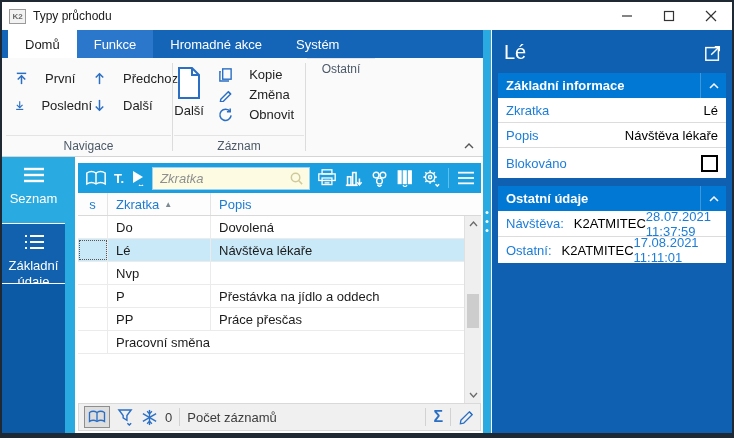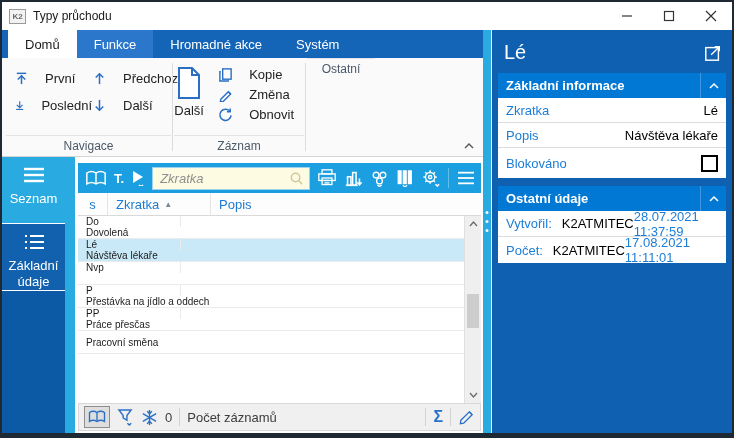--- a/index.html
+++ b/index.html
@@ -61,21 +61,21 @@
   .tdiv{width:1px;height:20px;background:#5fc0ec;}
   .gheader{height:23px;flex:0 0 auto;display:flex;align-items:center;background:#fdfdfd;
     border-bottom:1px solid #d9d9d9;color:#1e7cd0;font-size:13px;}
   .cell-s{width:30px;flex:0 0 auto;text-align:center;border-right:1px solid #e4e4e4;align-self:stretch;
     display:flex;align-items:center;justify-content:center;}
   .cell-abbr{width:103px;flex:0 0 auto;padding-left:8px;border-right:1px solid #e4e4e4;align-self:stretch;display:flex;align-items:center;gap:5px;}
   .cell-desc{flex:1;padding-left:8px;align-self:stretch;display:flex;align-items:center;min-width:0;}
   .sortarrow{font-size:8px;color:#7c8892;}
   .gbody{flex:1;display:flex;min-height:0;}
   .rows{flex:1;min-width:0;}
-  .grow{height:23px;display:flex;align-items:center;font-size:10px;color:#1b1b1b;border-bottom:1px solid #ebebeb;flex-direction:column;}
+  .grow{height:23px;display:flex;align-items:center;font-size:13px;color:#1b1b1b;border-bottom:1px solid #ebebeb;}
   .grow .cell-s,.grow .cell-abbr{border-right:1px solid #ebebeb;}
   .grow.selected{background:#c9e9f8;}
   .grow.selected .cell-s{outline:1px dotted #555;outline-offset:-2px;}
   .vscroll{width:17px;flex:0 0 auto;background:#efefef;border-left:1px solid #e0e0e0;
     display:flex;flex-direction:column;align-items:center;}
   .scrbtn{height:16px;display:flex;align-items:center;justify-content:center;width:100%;}
   .scrtrack{flex:1;width:100%;position:relative;}
   .scrthumb{position:absolute;left:2px;right:2px;top:40%;height:34px;background:#cdcdcd;}
   .gstatus{height:28px;flex:0 0 auto;background:#f0f0f0;border:1px solid #d9d9d9;
     display:flex;align-items:center;padding:0 5px;gap:7px;font-size:13px;color:#3c3c3c;}
@@ -256,21 +256,21 @@
           <div class="tile sel" style="height:66px;">
             <svg class="ticon" width="24" height="18" viewBox="0 0 24 18">
                 <g stroke="#fff" stroke-width="2.4">
                   <line x1="2" y1="3" x2="22" y2="3"></line>
                   <line x1="2" y1="9" x2="22" y2="9"></line>
                   <line x1="2" y1="15" x2="22" y2="15"></line>
                 </g>
               </svg>
             <span>Seznam</span>
           </div>
-          <div class="tile dark" style="height:68px;">
+          <div class="tile dark" style="height:61px;">
             <svg class="ticon" width="24" height="18" viewBox="0 0 24 18">
                 <g stroke="#fff" stroke-width="2">
                   <line x1="8" y1="3" x2="22" y2="3"></line>
                   <line x1="8" y1="9" x2="22" y2="9"></line>
                   <line x1="8" y1="15" x2="22" y2="15"></line>
                   <line x1="3" y1="3" x2="5" y2="3"></line>
                   <line x1="3" y1="9" x2="5" y2="9"></line>
                   <line x1="3" y1="15" x2="5" y2="15"></line>
                 </g>
               </svg>
@@ -534,25 +534,25 @@
       <div class="card">
         <div class="cardhead">
           <span>Ostatní údaje</span>
           <span class="chev">
             <svg width="12" height="8" viewBox="0 0 12 8">
                 <polyline points="2,6 6,2 10,6" fill="none" stroke="#fff" stroke-width="1.5"></polyline>
               </svg>
           </span>
         </div>
         <div class="frow" style="height:26px;">
-          <span class="flabel">Vytvořil:</span>
+          <span class="flabel">Návštěva:</span>
           <span class="fuser">K2ATMITEC</span>
           <span class="fdate">28.07.2021 11:37:59</span>
         </div>
         <div class="frow" style="height:26px;">
-          <span class="flabel">Počet:</span>
+          <span class="flabel">Ostatní:</span>
           <span class="fuser">K2ATMITEC</span>
           <span class="fdate">17.08.2021 11:11:01</span>
         </div>
       </div>
     </div>
   </div>
 </div>
 
 </body></html>

